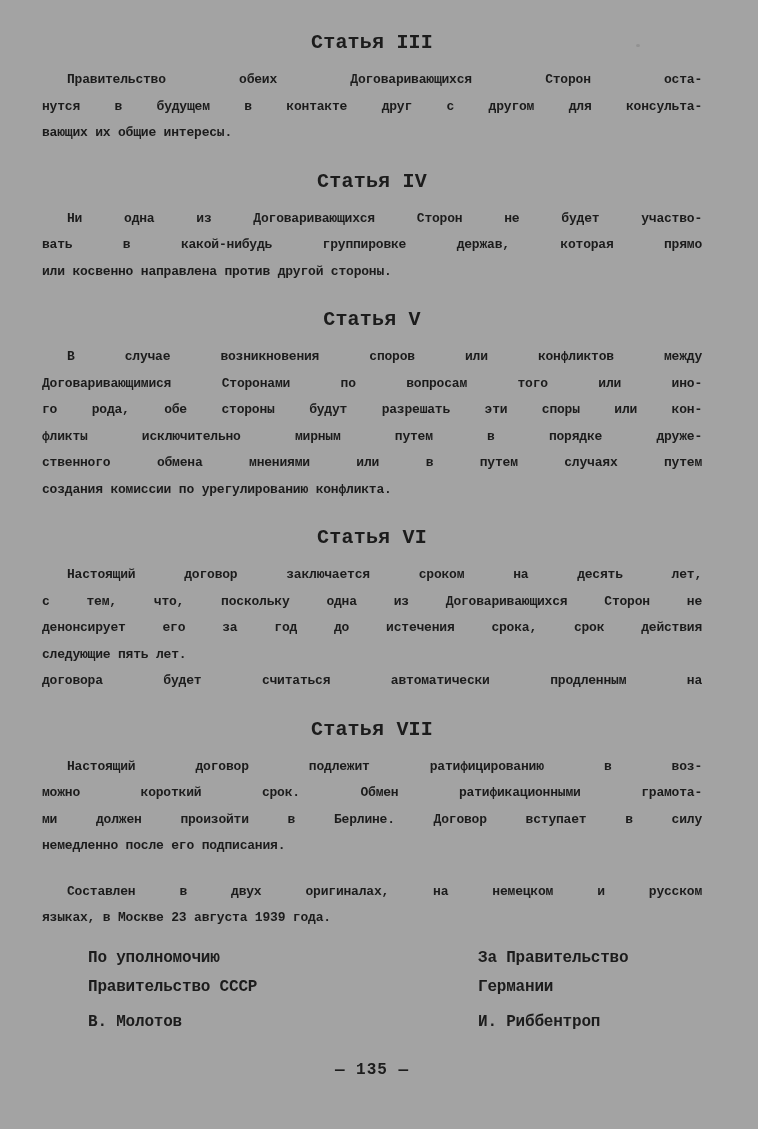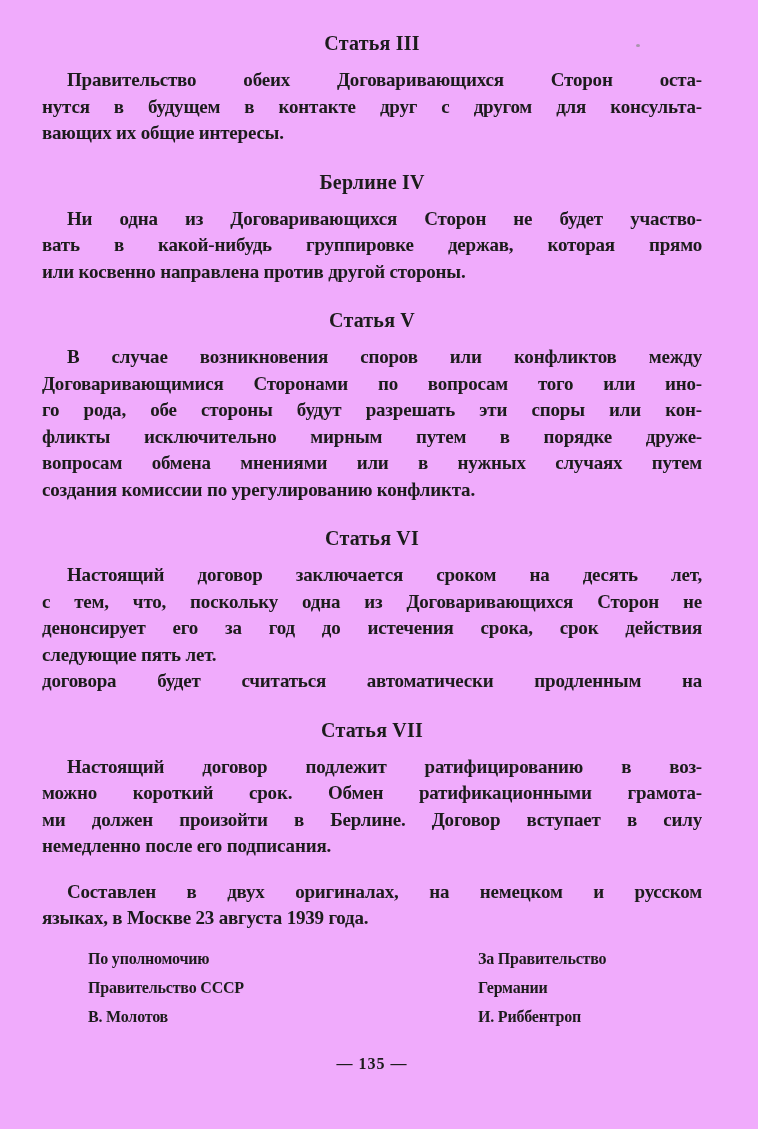--- a/index.html
+++ b/index.html
@@ -5,23 +5,23 @@
   html, body {
     margin: 0;
     padding: 0;
     background: #ffffff;
   }
   .page {
     position: relative;
     width: 758px;
     height: 1129px;
     box-sizing: border-box;
-    background: #f0abfc;
+    background: #a3a3a3;
     color: #1c1c1c;
-    font-family: Liberation Serif, serif;
+    font-family: Liberation Mono, monospace;
     font-weight: bold;
     padding: 30px 56px 0 42px;
     overflow: hidden;
   }
   .speck {
     position: absolute;
     left: 636px;
     top: 44px;
     width: 4px;
     height: 3px;
@@ -39,21 +39,21 @@
   section:first-of-type .heading {
     margin-top: 0;
   }
   .para {
     margin: 0;
   }
   .para + .para {
     margin-top: 19px;
   }
   .line {
-    font-size: 19px;
+    font-size: 13px;
     line-height: 26.5px;
     height: 26.5px;
     overflow: hidden;
     letter-spacing: -0.2px;
     text-align: justify;
     text-align-last: justify;
   }
   .line.first {
     text-indent: 25px;
   }
@@ -70,21 +70,21 @@
   .sig-col-left {
     width: 390px;
   }
   .sig-col-right {
     flex: 1;
   }
   .sig-line {
     line-height: 29px;
   }
   .sig-name {
-    margin-top: 0;
+    margin-top: 6px;
     line-height: 29px;
   }
   .page-number {
     margin-top: 20px;
     text-align: center;
     font-size: 16px;
     line-height: 26px;
     letter-spacing: 1px;
   }
 </style>
@@ -97,36 +97,36 @@
   <section>
     <div class="heading">Статья III</div>
     <div class="para">
       <div class="line first">Правительство обеих Договаривающихся Сторон оста-</div>
       <div class="line">нутся в будущем в контакте друг с другом для консульта-</div>
       <div class="line last">вающих их общие интересы.</div>
     </div>
   </section>
 
   <section>
-    <div class="heading">Берлине IV</div>
+    <div class="heading">Статья IV</div>
     <div class="para">
       <div class="line first">Ни одна из Договаривающихся Сторон не будет участво-</div>
       <div class="line">вать в какой-нибудь группировке держав, которая прямо</div>
       <div class="line last">или косвенно направлена против другой стороны.</div>
     </div>
   </section>
 
   <section>
     <div class="heading">Статья V</div>
     <div class="para">
       <div class="line first">В случае возникновения споров или конфликтов между</div>
       <div class="line">Договаривающимися Сторонами по вопросам того или ино-</div>
       <div class="line">го рода, обе стороны будут разрешать эти споры или кон-</div>
       <div class="line">фликты исключительно мирным путем в порядке друже-</div>
-      <div class="line">вопросам обмена мнениями или в нужных случаях путем</div>
+      <div class="line">ственного обмена мнениями или в путем случаях путем</div>
       <div class="line last">создания комиссии по урегулированию конфликта.</div>
     </div>
   </section>
 
   <section>
     <div class="heading">Статья VI</div>
     <div class="para">
       <div class="line first">Настоящий договор заключается сроком на десять лет,</div>
       <div class="line">с тем, что, поскольку одна из Договаривающихся Сторон не</div>
       <div class="line">денонсирует его за год до истечения срока, срок действия</div>

